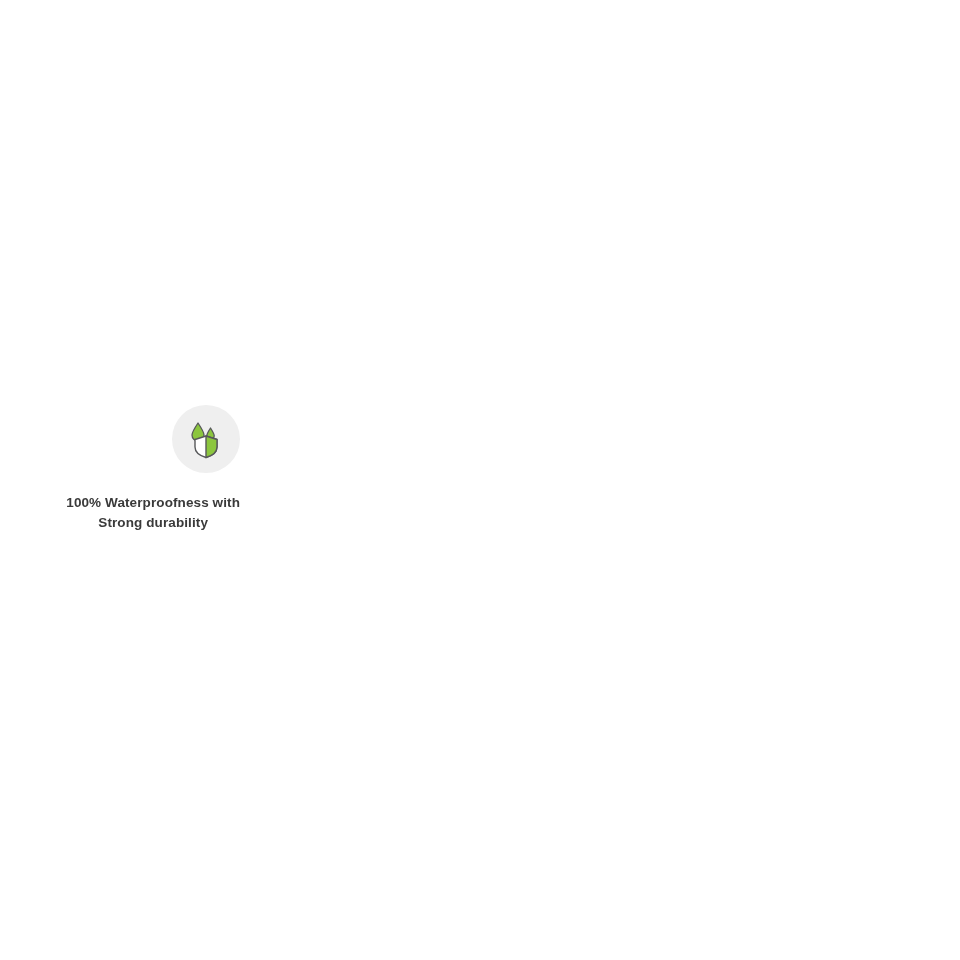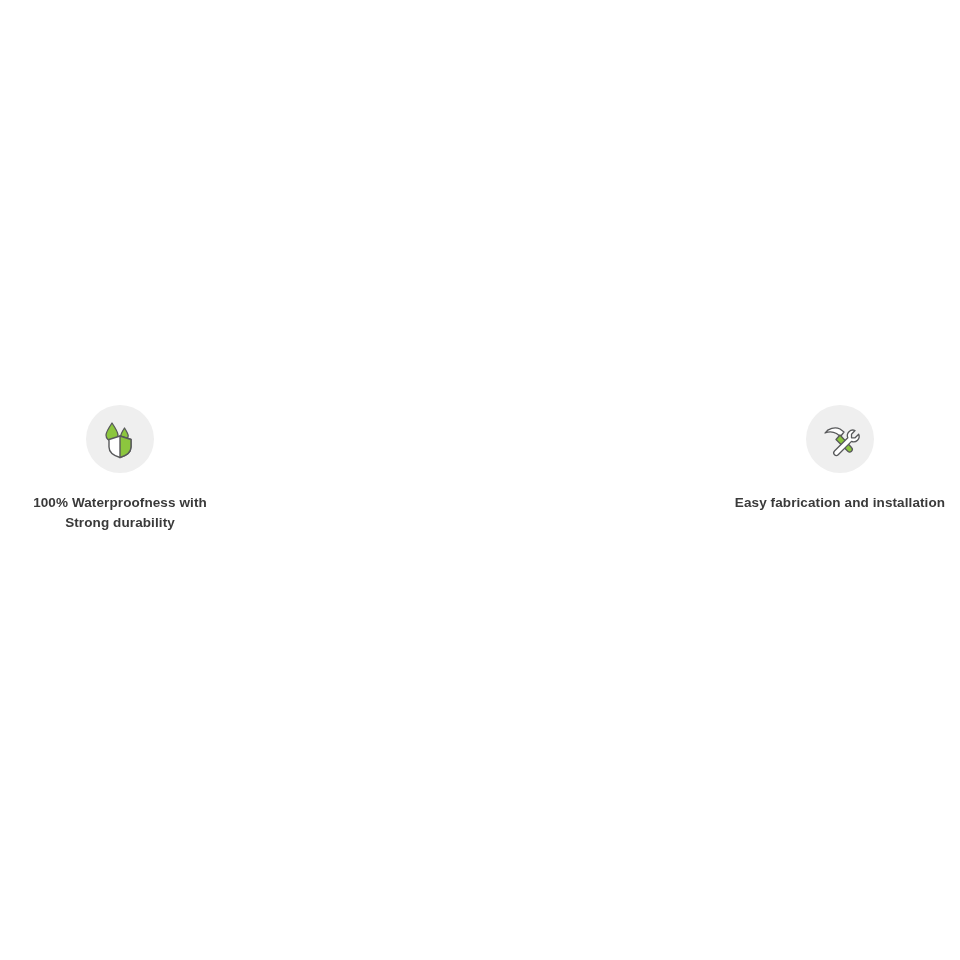--- a/index.html
+++ b/index.html
@@ -23,21 +23,21 @@
     display: flex;
     flex-direction: row;
     align-items: flex-start;
     justify-content: space-between;
   }
 
   .feature {
     width: 240px;
     display: flex;
     flex-direction: column;
-    align-items: center;
+    align-items: flex-end;
     box-sizing: border-box;
   }
 
   .icon-circle {
     width: 68px;
     height: 68px;
     border-radius: 50%;
     background: #efefef;
     display: flex;
     align-items: center;
@@ -73,24 +73,14 @@
         <path d="M23 20 L34 23.5 L34 31 C34 36.5 28.8 39.8 23 41.5 C17.2 39.8 12 36.5 12 31 L12 23.5 Z" fill="#ffffff" stroke="#58595b" stroke-width="1.4" stroke-linejoin="round"></path>
         <path d="M23 20 L34 23.5 L34 31 C34 36.5 28.8 39.8 23 41.5 Z" fill="#8cc63e" stroke="#58595b" stroke-width="1.4" stroke-linejoin="round"></path>
       </svg>
     </div>
     <div class="feature-label">100% Waterproofness with
 Strong durability</div>
   </div>
 
 
 
-  <div class="feature">
-    <div class="icon-circle">
-      <svg width="48" height="46" viewBox="0 0 48 46">
-        <path d="M9 17 C12 12.5 19 10.5 24 13 L28 16 L24.5 20.5 L20.5 17.5 C17 15.5 12.5 15.5 9 17 Z" fill="#ffffff" stroke="#58595b" stroke-width="1.3" stroke-linejoin="round"></path>
-        <path d="M24 19 L35.5 31.5 A2.6 2.6 0 0 1 31.8 35.2 L20 23.5 Z" fill="#8cc63e" stroke="#58595b" stroke-width="1.3" stroke-linejoin="round"></path>
-        <path d="M39 14.5 a5.5 5.5 0 0 0 -7.2 7.2 L18.5 35 a2.6 2.6 0 0 0 3.7 3.7 L35.5 25.4 a5.5 5.5 0 0 0 7.2 -7.2 l-3.6 3.6 -3.6 0 0 -3.6 z" fill="#ffffff" stroke="#58595b" stroke-width="1.3" stroke-linejoin="round"></path>
-      </svg>
-    </div>
-    <div class="feature-label">Easy fabrication and installation</div>
-  </div>
 
 </div>
 
 </body></html>

